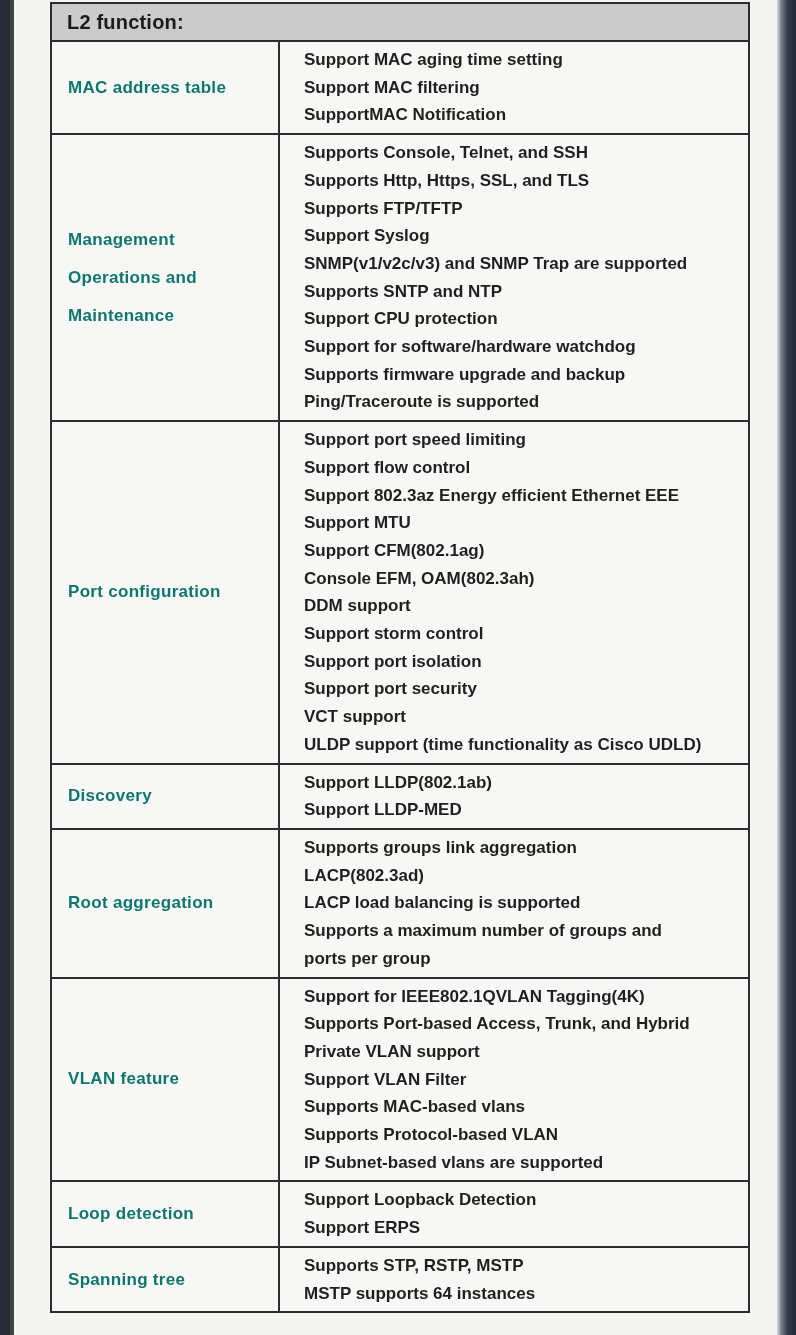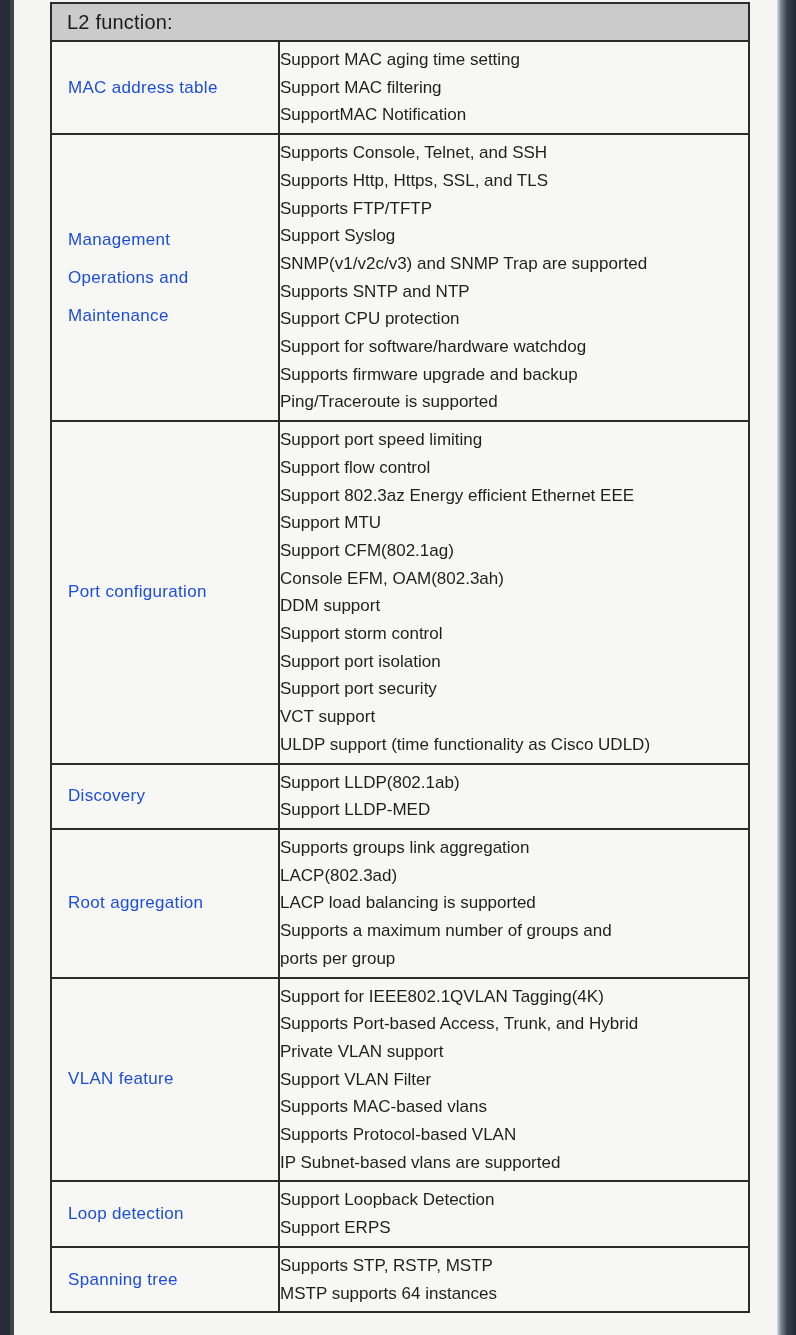--- a/index.html
+++ b/index.html
@@ -7,20 +7,21 @@
     font-family: "Liberation Sans", "DejaVu Sans", sans-serif;
     background: #222936;
   }
   .page {
     position: relative;
     width: 796px;
     height: 1335px;
     background: #f5f5f3;
     overflow: hidden;
     margin: 0 auto;
+    font-weight: bold;
   }
   .edge {
     position: absolute;
     top: 0;
     bottom: 0;
   }
   .edge-left {
     left: 0;
     width: 14px;
     background: linear-gradient(to right, #262c38 0px, #262c38 10px, #3d463f 10px, #3d463f 14px);
@@ -65,26 +66,26 @@
   .cell-feature {
     box-sizing: border-box;
     width: 228px;
     border-right: 2px solid #2c2c2c;
     display: flex;
     align-items: center;
     padding: 8px 8px 8px 16px;
     font-size: 17px;
     line-height: 38px;
     letter-spacing: 0.3px;
-    color: #1d4ed8;
+    color: #0f766e;
     white-space: pre-line;
   }
   .cell-details {
     flex: 1;
-    padding: 4px 8px 4px 0;
+    padding: 4px 8px 4px 24px;
     font-size: 17px;
     line-height: 27.7px;
     color: #1f1f1f;
   }
   .detail-line { white-space: pre-line; }
 </style>
 </head>
 <body>
 
 <div class="page">

